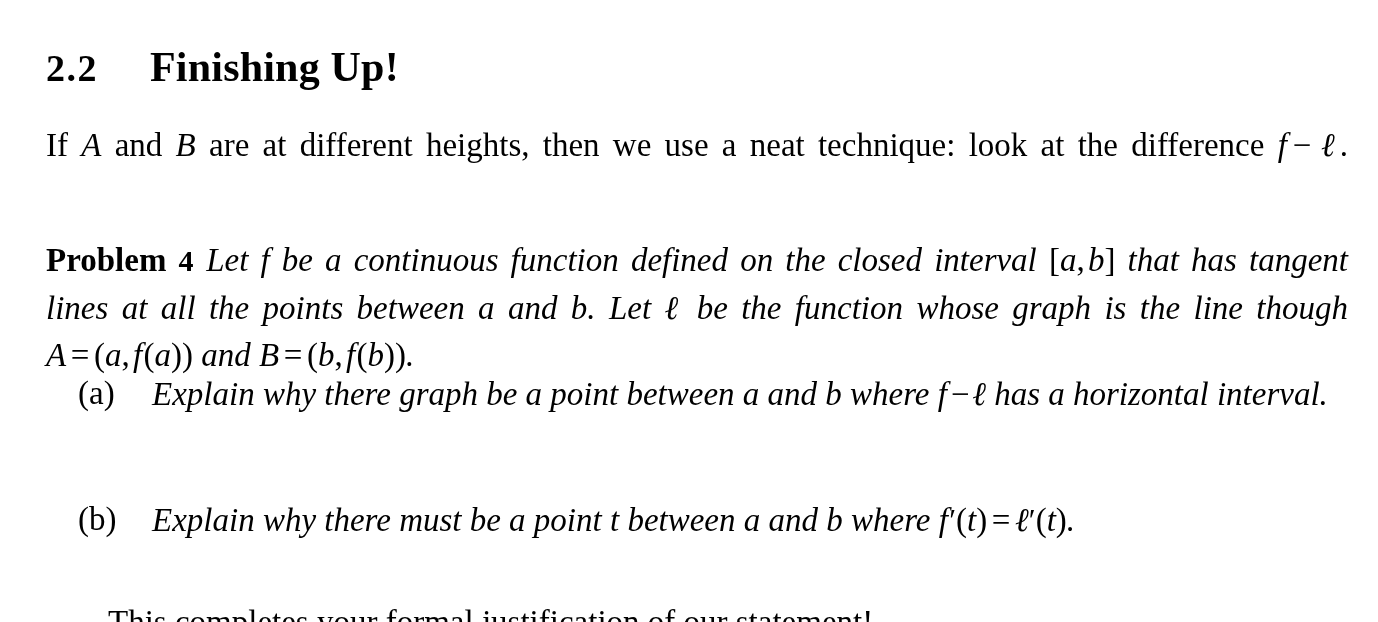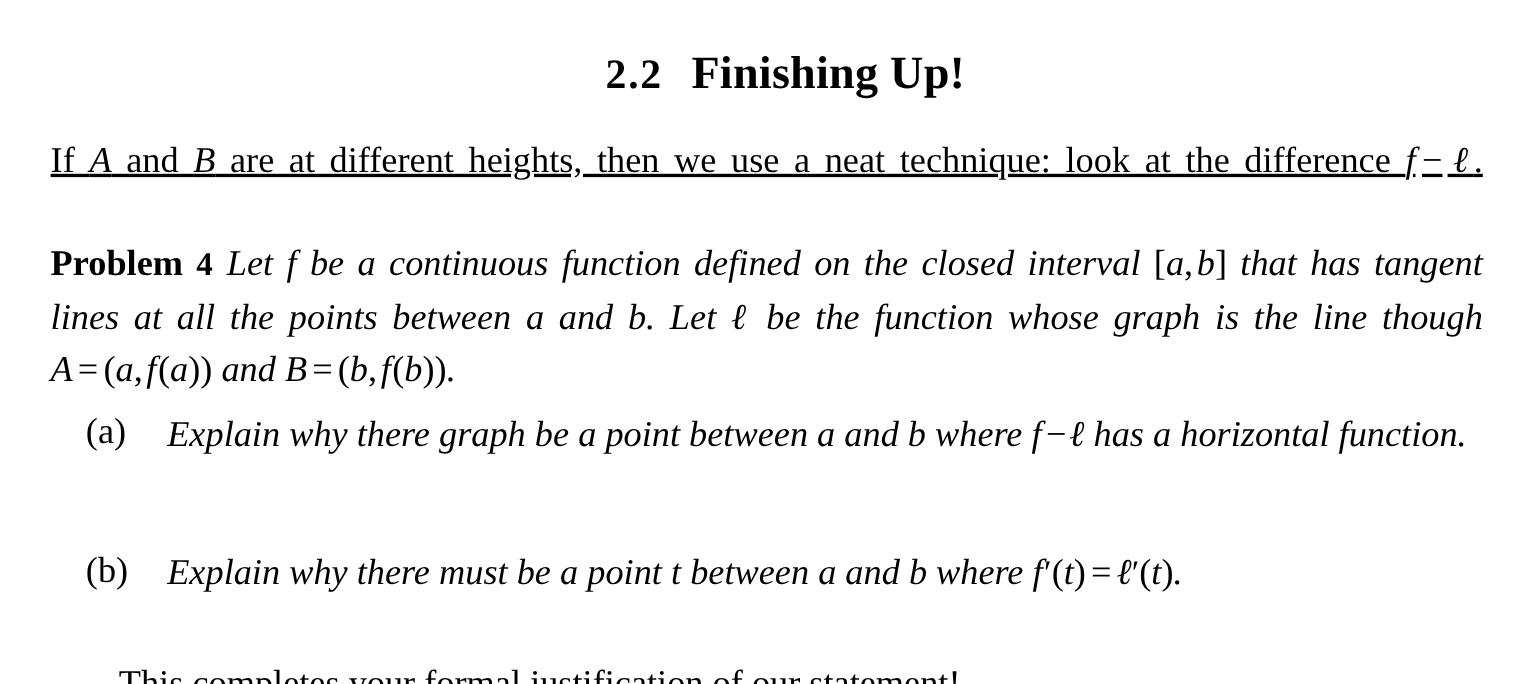--- a/index.html
+++ b/index.html
@@ -28,21 +28,20 @@
   .section-heading {
     position: absolute;
     left: 46px;
     top: 6px;
     width: 1310px;
     font-weight: bold;
     font-size: 42px;
     line-height: 52px;
     letter-spacing: 0.2px;
     white-space: nowrap;
-    text-align: center;
   }
   .section-heading .secnum {
     display: inline-block;
     width: 104px;
     font-weight: bold;
     font-size: 38px;
     vertical-align: baseline;
     letter-spacing: 1.5px;
   }
   .section-heading .sectitle {
@@ -58,25 +57,25 @@
     font-size: 33px;
     line-height: 47px;
     text-align: justify;
     text-justify: inter-word;
   }
   .para.force-justify {
     text-align-last: justify;
   }
 
   
-  #intro-para { top: 88px; text-decoration: underline; }
+  #intro-para { top: 88px; }
 
   
   #problem-para {
-    top: 184px;
+    top: 204px;
     font-style: italic;
   }
   #problem-para .problem-label {
     font-style: normal;
     font-weight: bold;
   }
   #problem-para .problem-label .pnum {
     font-weight: bold;
     font-size: 30px;
     letter-spacing: 0.5px;
@@ -157,19 +156,19 @@
 <body>
 
 <div class="page">
 
   <h2 class="section-heading"><span class="secnum">2.2</span><span class="sectitle">Finishing Up!</span></h2>
 
   <p class="para force-justify" id="intro-para"><span>If </span><span class="mi">A</span><span> and </span><span class="mi">B</span><span> are at different heights, then we use a neat technique: look at the difference </span><span class="math"><span class="mfrak-f">f</span><span class="mo">−</span><span class="ell">ℓ</span></span><span>.</span></p>
 
   <p class="para" id="problem-para"><span class="problem-label"><span>Problem</span>&nbsp;<span class="pnum">4</span></span>&nbsp;<span>Let </span><span class="mi">f</span><span> be a continuous function defined on the closed interval </span><span class="math"><span class="fence">[</span><span class="mi">a</span><span class="mpunct">,</span><span class="mi">b</span><span class="fence">]</span></span><span> that has tangent lines at all the points between </span><span class="mi">a</span><span> and </span><span class="mi">b</span><span>. Let </span><span class="ell">ℓ</span><span> be the function whose graph is the line though </span><span class="math"><span class="mi">A</span><span class="mo">=</span><span class="fence">(</span><span class="mi">a</span><span class="mpunct">,</span><span class="mfrak-f">f</span><span class="fence">(</span><span class="mi">a</span><span class="fence">)</span><span class="fence">)</span></span><span> and </span><span class="math"><span class="mi">B</span><span class="mo">=</span><span class="fence">(</span><span class="mi">b</span><span class="mpunct">,</span><span class="mfrak-f">f</span><span class="fence">(</span><span class="mi">b</span><span class="fence">)</span><span class="fence">)</span></span><span>.</span></p>
 
-  <div class="enum-item" id="enum-a"><span class="marker">(a)</span><span>Explain why there graph be a point between </span><span class="mi">a</span><span> and </span><span class="mi">b</span><span> where </span><span class="math"><span class="mfrak-f">f</span><span class="mo-tight">−</span><span class="ell">ℓ</span></span><span> has a horizontal function.</span></div>
+  <div class="enum-item" id="enum-a"><span class="marker">(a)</span><span>Explain why there graph be a point between </span><span class="mi">a</span><span> and </span><span class="mi">b</span><span> where </span><span class="math"><span class="mfrak-f">f</span><span class="mo-tight">−</span><span class="ell">ℓ</span></span><span> has a horizontal interval.</span></div>
 
   <div class="enum-item" id="enum-b"><span class="marker">(b)</span><span>Explain why there must be a point </span><span class="mi">t</span><span> between </span><span class="mi">a</span><span> and </span><span class="mi">b</span><span> where </span><span class="math"><span class="mfrak-f">f</span><span class="prime">′</span><span class="fence">(</span><span class="mi">t</span><span class="fence">)</span><span class="mo">=</span><span class="ell">ℓ</span><span class="prime">′</span><span class="fence">(</span><span class="mi">t</span><span class="fence">)</span></span><span>.</span></div>
 
   <p id="closing-line">This completes your formal justification of our statement!</p>
 
 </div>
 
 </body></html>

